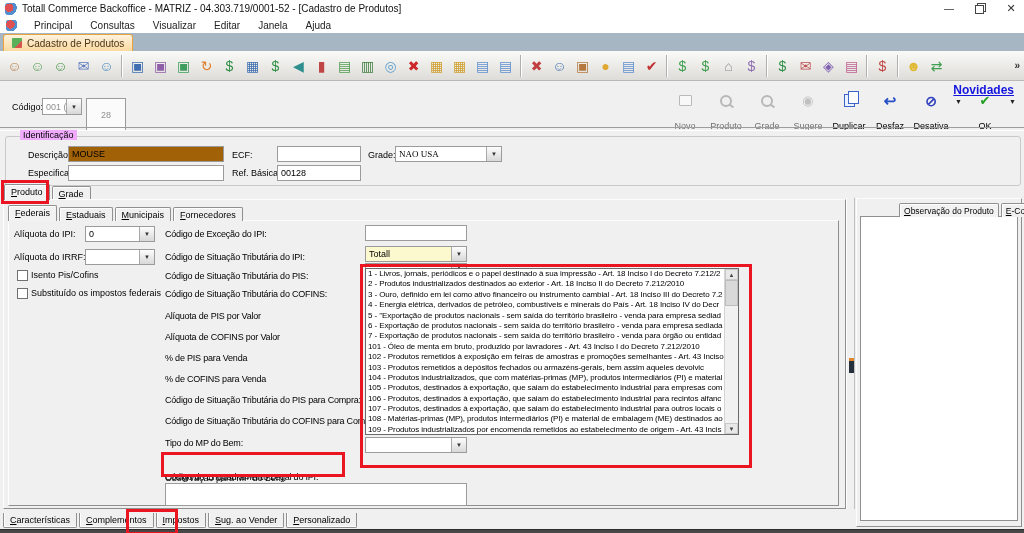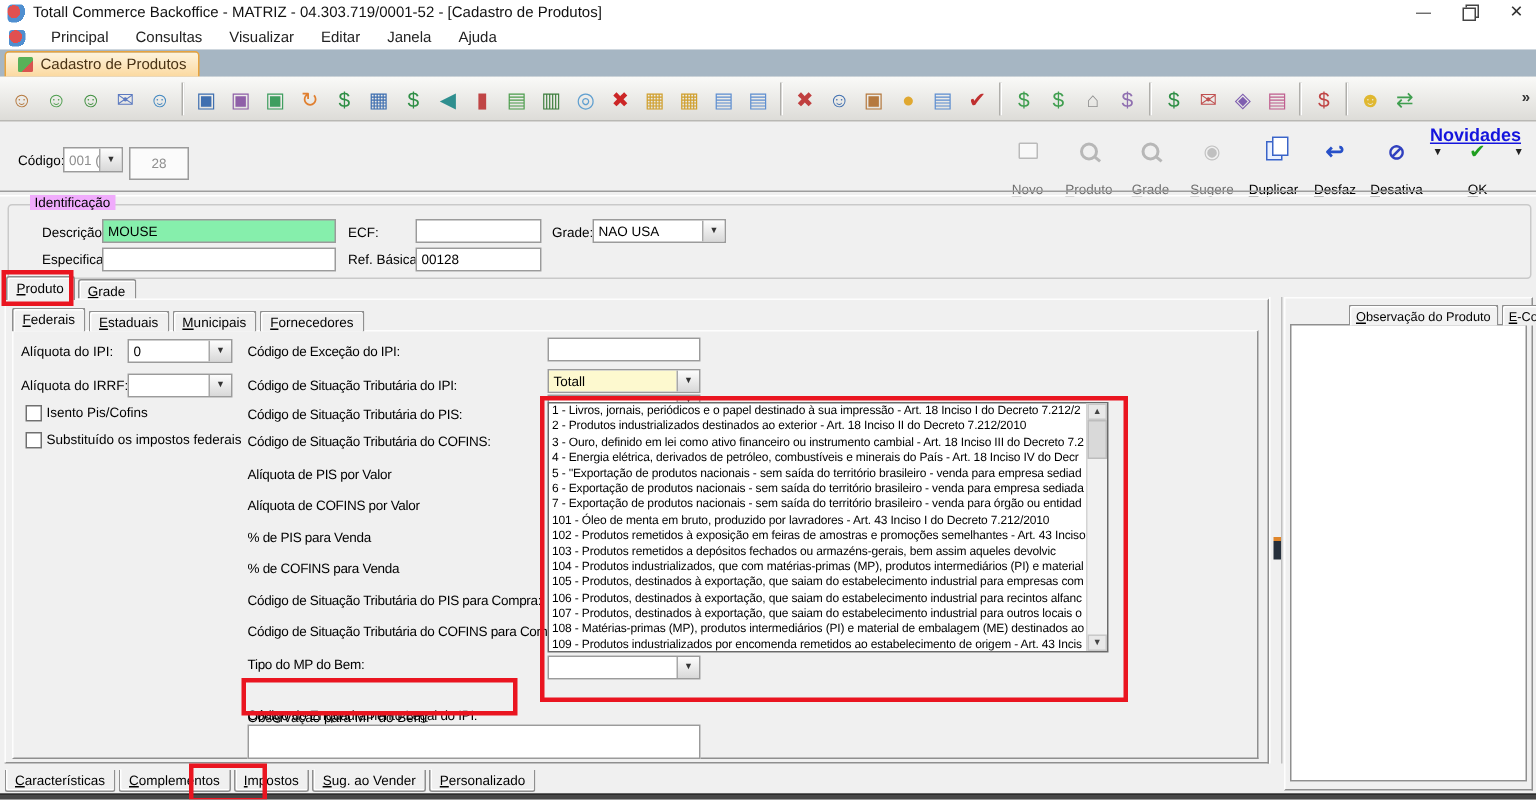--- a/index.html
+++ b/index.html
@@ -41,30 +41,30 @@
   .tbsep{width:1px;height:22px;background:#b0afab;border-right:1px solid #fff;margin:0 3px;}
   #tb-overflow{margin-left:auto;margin-right:4px;font-weight:bold;font-size:10px;color:#333;}
 
   
   #novidades{right:10px;top:83px;font-size:12px;font-weight:bold;color:#1414dd;text-decoration:underline;cursor:pointer;}
 
   
   #codigo-label{left:12px;top:102px;font-size:9px;}
   .field{border:1px solid #9b9b9b;background:#fff;box-sizing:border-box;font-size:9px;
          display:flex;align-items:center;padding:0 3px;overflow:hidden;white-space:nowrap;}
-  .field.yellow{background:#86efac;}
+  .field.yellow{background:#a16207;}
   .field.disabled{color:#8f8f8f;background:#fbfbfb;}
   .combo{border:1px solid #9b9b9b;background:#fff;box-sizing:border-box;display:flex;align-items:stretch;overflow:hidden;}
   .combo .cval{flex:1;font-size:9px;display:flex;align-items:center;padding-left:3px;white-space:nowrap;overflow:hidden;}
   .combo .cbtn{width:14px;background:linear-gradient(#fdfdfd,#d8d8d8);border-left:1px solid #a8a8a8;
                display:flex;align-items:center;justify-content:center;font-size:6px;color:#333;}
   .combo.yellow .cval{background:#fdf9cf;}
   .combo.disabled .cval{color:#8f8f8f;}
   #codigo-combo{left:42px;top:98px;width:40px;height:17px;}
-  #codigo-num{left:86px;top:98px;width:40px;height:22px;justify-content:center;color:#8f8f8f;}
+  #codigo-num{left:86px;top:98px;width:40px;height:33px;justify-content:center;color:#8f8f8f;}
 
   
   #actions{left:668px;top:92px;width:352px;height:34px;display:flex;align-items:flex-start;}
   .abtn{display:flex;flex-direction:column;align-items:center;margin-right:7px;min-width:34px;cursor:pointer;}
   .abtn .aicon{height:17px;display:flex;align-items:center;justify-content:center;font-size:13px;}
   .abtn .albl{display:block;font-size:9px;margin-top:12px;}
   .abtn .albl::first-letter{text-decoration:underline;}
   .abtn.disabled{filter:grayscale(1);opacity:.55;cursor:default;}
   .ddarrow{font-size:7px;color:#222;margin:6px 6px 0 0;align-self:flex-start;}
   .ico-page{width:11px;height:9px;border:1px solid #8f8f8f;background:#fff;border-radius:1px;}
@@ -349,21 +349,21 @@
   <div id="sepline" class="abs"></div>
 
   <div id="ident-box" class="abs groupbox"></div>
   <span id="ident-legend" class="abs flabel">Identificação</span>
 
   <span class="abs flabel" style="left:28px;top:150px;">Descrição:</span>
   <div class="abs field yellow" style="left:68px;top:146px;width:156px;height:16px;">MOUSE</div>
   <span class="abs flabel" style="left:232px;top:150px;">ECF:</span>
   <div class="abs field" style="left:277px;top:146px;width:84px;height:16px;"></div>
   <span class="abs flabel" style="left:368px;top:150px;">Grade:</span>
-  <div class="abs combo" style="left:395px;top:146px;width:89px;height:16px;">
+  <div class="abs combo" style="left:395px;top:146px;width:107px;height:16px;font-family:Liberation Serif, serif;">
     <span class="cval">NAO USA</span>
     <span class="cbtn">▼</span>
   </div>
   <span class="abs flabel" style="left:28px;top:168px;">Especificação:</span>
   <div class="abs field" style="left:68px;top:165px;width:156px;height:16px;"></div>
   <span class="abs flabel" style="left:232px;top:168px;">Ref. Básica:</span>
   <div class="abs field" style="left:277px;top:165px;width:84px;height:16px;">00128</div>
 
   <div id="pagetabs" class="abs tabrow">
       <div class="tab active">

